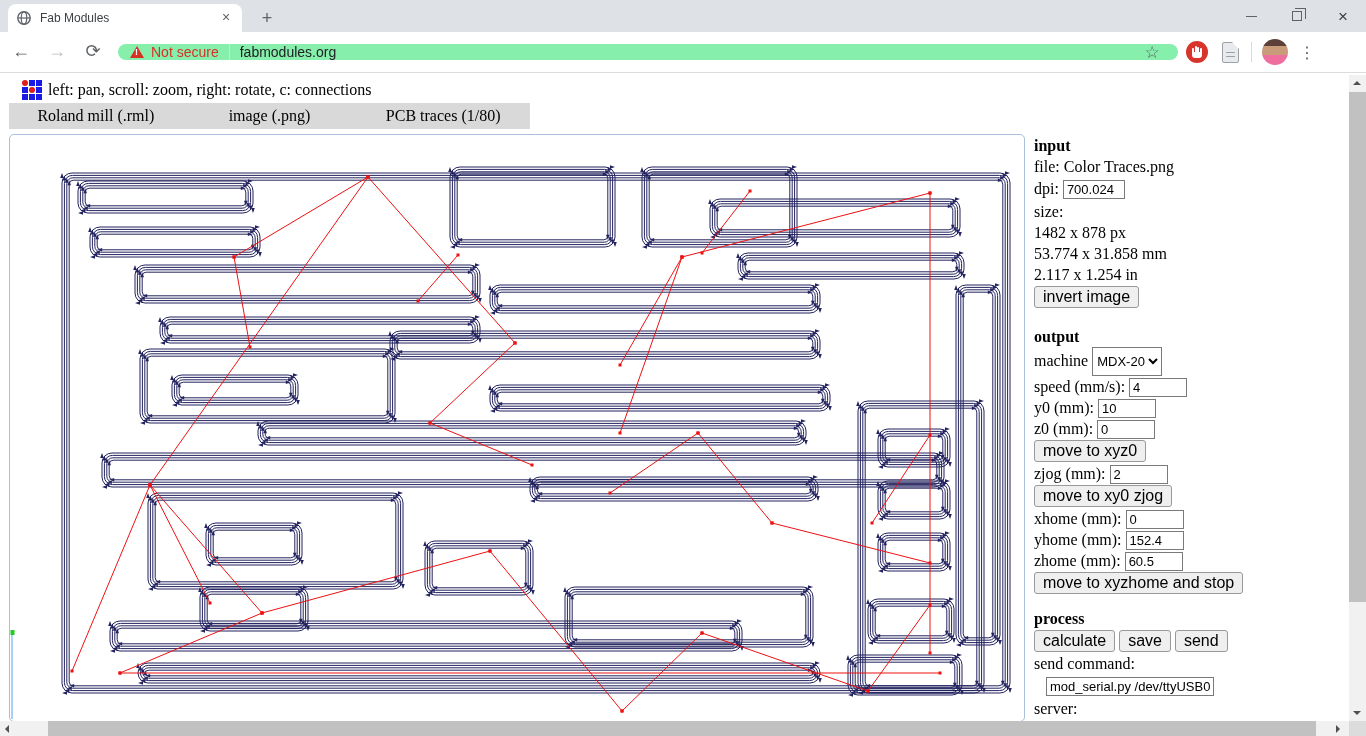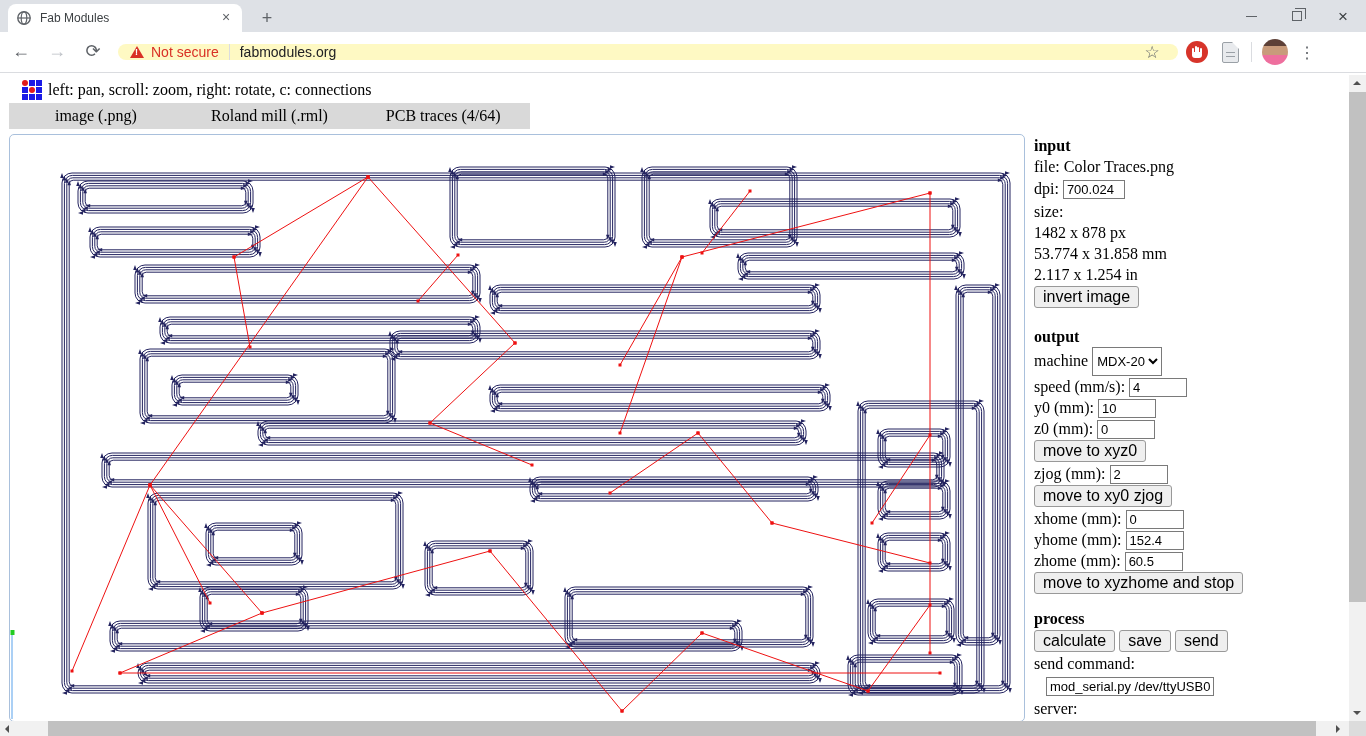--- a/index.html
+++ b/index.html
@@ -24,21 +24,21 @@
   .max-glyph { width:10px; height:10px; border:1px solid #5f6368; position:relative; }
   .max-glyph::before { content:""; position:absolute; left:2px; top:-4px; width:10px; height:10px;
                        border:1px solid #5f6368; border-left:none; border-bottom:none; }
   .close-glyph { font-size:17px; color:#3c4043; line-height:17px; }
 
   .toolbar { position:absolute; left:0; top:32px; width:1366px; height:41px; background:#fff;
              border-bottom:1px solid #dadce0; display:flex; align-items:center; }
   .navbtn { width:30px; height:30px; margin-left:6px; text-align:center; line-height:29px;
             font-size:18px; color:#5f6368; border-radius:15px; }
   .navbtn.disabled { color:#bdc1c6; }
-  .omnibox { margin-left:10px; width:1060px; height:16px; background:#fef9c3; border-radius:14px;
+  .omnibox { margin-left:10px; width:1060px; height:16px; background:#86efac; border-radius:14px;
              display:flex; align-items:center; padding:0 12px; }
   .warn-tri { width:0; height:0; border-left:7px solid transparent; border-right:7px solid transparent;
               border-bottom:12px solid #d93025; position:relative; margin-right:7px; }
   .warn-tri::after { content:"!"; position:absolute; left:-2px; top:1px; color:#fff; font-size:9px;
                      font-weight:bold; }
   .notsecure { color:#d93025; font-size:14px; }
   .url-div { width:1px; height:16px; background:#dadce0; margin:0 10px; }
   .url { color:#202124; font-size:14px; }
   .star { margin-left:auto; font-size:17px; color:#5f6368; width:28px; text-align:center; }
   .ext-adblock { width:22px; height:22px; border-radius:11px; background:#d7342a; margin-left:8px;
@@ -170,23 +170,23 @@
           <span class="red"></span>
           <span></span>
         <span></span>
           <span></span>
           <span></span>
       </span>
       <span class="hint-text">left: pan, scroll: zoom, right: rotate, c: connections</span>
     </div>
 
     <div class="modtabs">
+      <div class="modtab">Roland mill (.rml)</div>
       <div class="modtab">image (.png)</div>
-      <div class="modtab">Roland mill (.rml)</div>
-      <div class="modtab">PCB traces (4/64)</div>
+      <div class="modtab">PCB traces (1/80)</div>
     </div>
 
     <div class="viewport">
       <svg width="1014" height="586" viewBox="0 0 1014 586">
           <rect x="52" y="38" width="948" height="520" rx="10" fill="none" stroke="#23235f" stroke-width="1"></rect>
           <path d="M-5,-1.8 L0,0 L-5,1.8 Z" transform="translate(1000,38) rotate(0)" fill="#23235f"></path>
           <path d="M-5,-1.8 L0,0 L-5,1.8 Z" transform="translate(1000,558) rotate(90)" fill="#23235f"></path>
           <path d="M-5,-1.8 L0,0 L-5,1.8 Z" transform="translate(52,558) rotate(180)" fill="#23235f"></path>
           <path d="M-5,-1.8 L0,0 L-5,1.8 Z" transform="translate(52,38) rotate(270)" fill="#23235f"></path>
           <rect x="54.4" y="40.4" width="943.2" height="515.2" rx="8" fill="none" stroke="#23235f" stroke-width="1"></rect>

